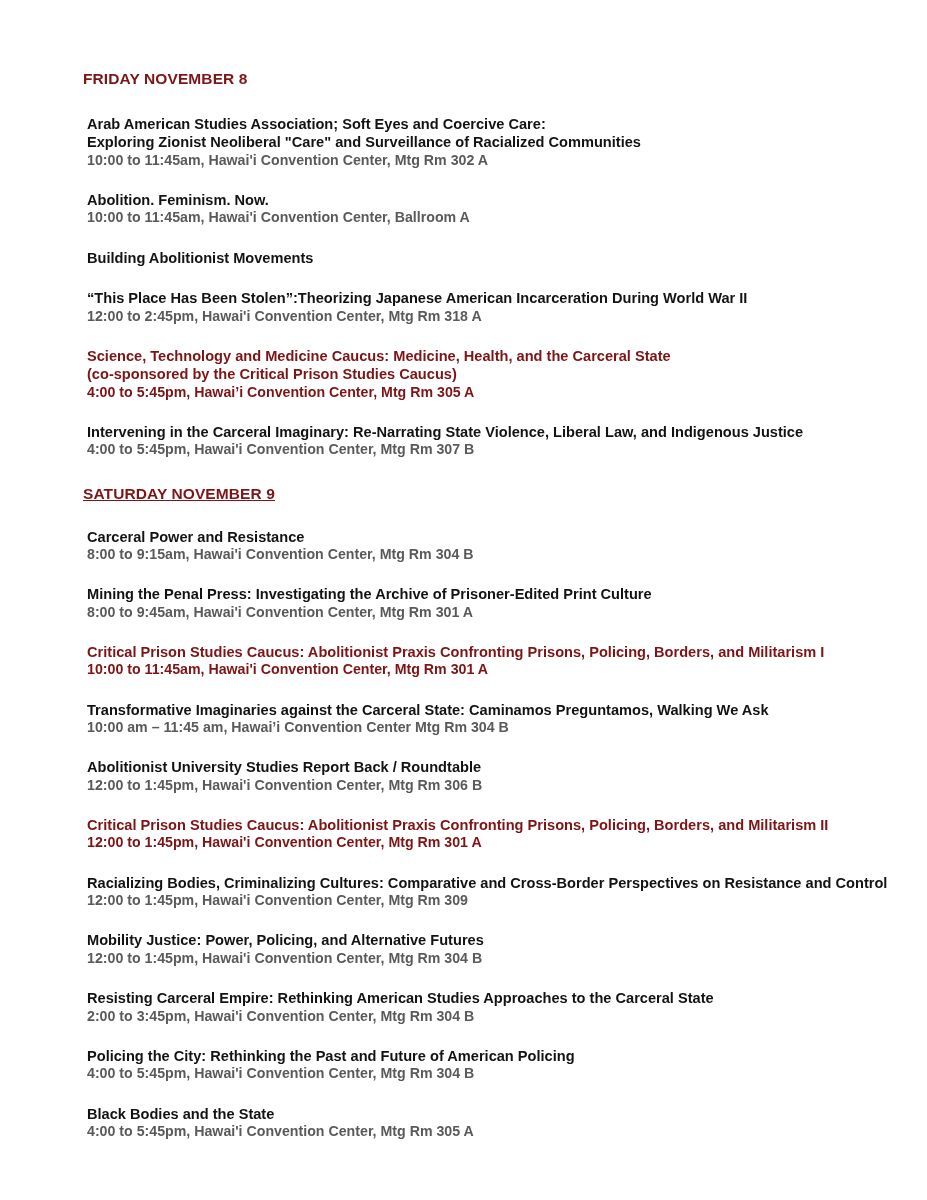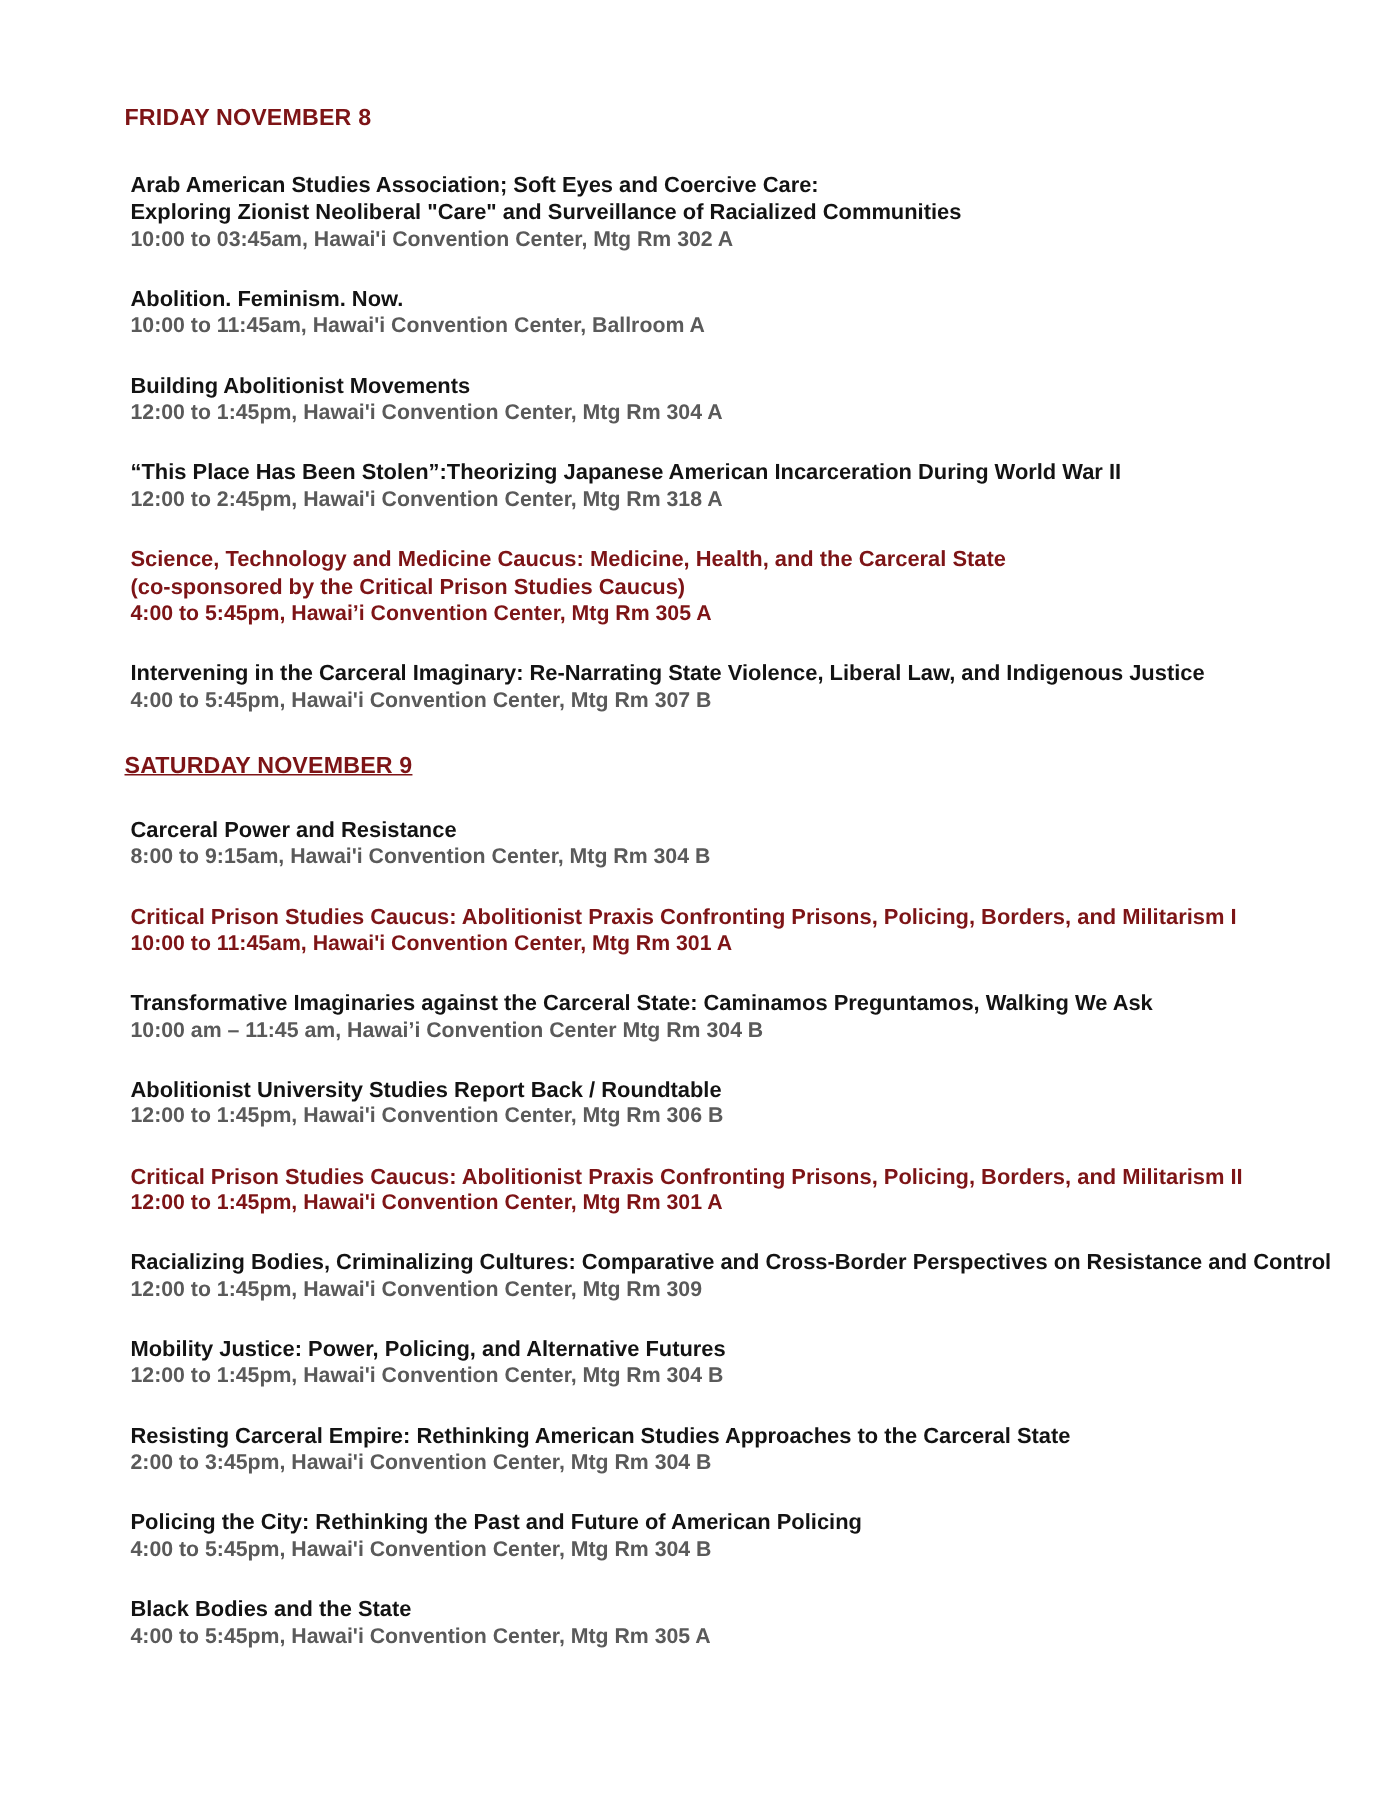--- a/index.html
+++ b/index.html
@@ -77,29 +77,28 @@
 <body>
 
 <div class="page">
   <div id="days-root">
       <div class="day-block day-block-friday">
         <h2 class="day-header">FRIDAY NOVEMBER 8</h2>
         <ul class="sessions">
           <li class="session">
             <div class="session-title">Arab American Studies Association; Soft Eyes and Coercive Care:
 Exploring Zionist Neoliberal "Care" and Surveillance of Racialized Communities</div>
-            <div class="session-detail">10:00 to 03:45am, Hawai'i Convention Center, Mtg Rm 302 A</div>
+            <div class="session-detail">10:00 to 11:45am, Hawai'i Convention Center, Mtg Rm 302 A</div>
           </li>
           <li class="session">
             <div class="session-title">Abolition. Feminism. Now.</div>
             <div class="session-detail">10:00 to 11:45am, Hawai'i Convention Center, Ballroom A</div>
           </li>
           <li class="session">
             <div class="session-title">Building Abolitionist Movements</div>
-            <div class="session-detail">12:00 to 1:45pm, Hawai'i Convention Center, Mtg Rm 304 A</div>
           </li>
           <li class="session">
             <div class="session-title">“This Place Has Been Stolen”:Theorizing Japanese American Incarceration During World War II</div>
             <div class="session-detail">12:00 to 2:45pm, Hawai'i Convention Center, Mtg Rm 318 A</div>
           </li>
           <li class="session highlight">
             <div class="session-title">Science, Technology and Medicine Caucus: Medicine, Health, and the Carceral State
 (co-sponsored by the Critical Prison Studies Caucus)</div>
             <div class="session-detail">4:00 to 5:45pm, Hawai’i Convention Center, Mtg Rm 305 A</div>
           </li>
@@ -108,20 +107,24 @@
             <div class="session-detail">4:00 to 5:45pm, Hawai'i Convention Center, Mtg Rm 307 B</div>
           </li>
         </ul>
       </div>
       <div class="day-block day-block-saturday">
         <h2 class="day-header">SATURDAY NOVEMBER 9</h2>
         <ul class="sessions">
           <li class="session">
             <div class="session-title">Carceral Power and Resistance</div>
             <div class="session-detail">8:00 to 9:15am, Hawai'i Convention Center, Mtg Rm 304 B</div>
+          </li>
+          <li class="session">
+            <div class="session-title">Mining the Penal Press: Investigating the Archive of Prisoner-Edited Print Culture</div>
+            <div class="session-detail">8:00 to 9:45am, Hawai'i Convention Center, Mtg Rm 301 A</div>
           </li>
           <li class="session highlight">
             <div class="session-title">Critical Prison Studies Caucus: Abolitionist Praxis Confronting Prisons, Policing, Borders, and Militarism I</div>
             <div class="session-detail">10:00 to 11:45am, Hawai'i Convention Center, Mtg Rm 301 A</div>
           </li>
           <li class="session">
             <div class="session-title">Transformative Imaginaries against the Carceral State: Caminamos Preguntamos, Walking We Ask</div>
             <div class="session-detail">10:00 am – 11:45 am, Hawai’i Convention Center Mtg Rm 304 B</div>
           </li>
           <li class="session">

